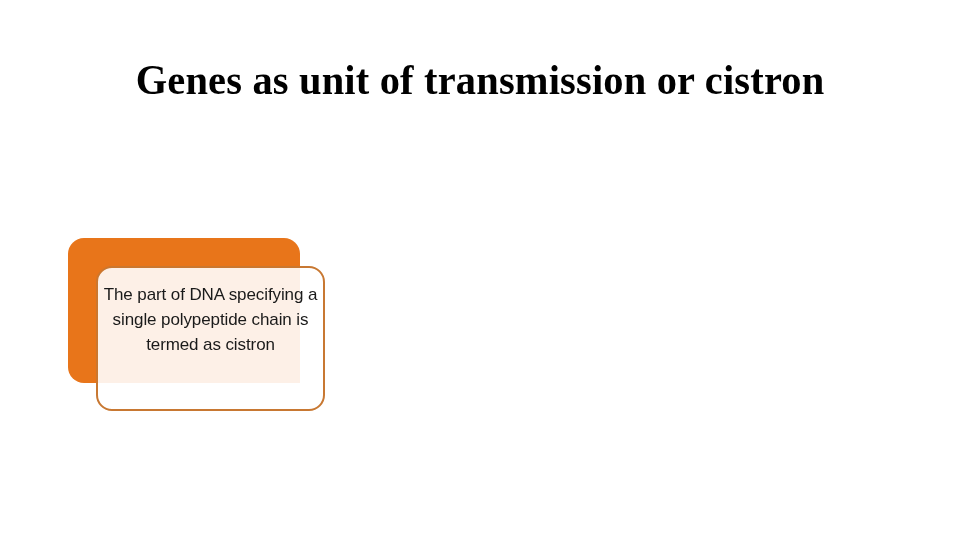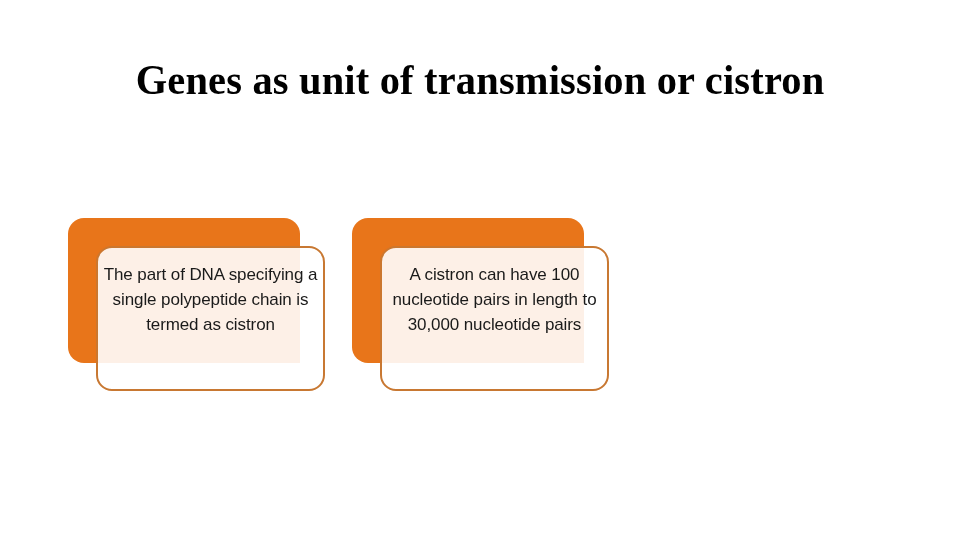--- a/index.html
+++ b/index.html
@@ -35,21 +35,21 @@
     letter-spacing: 0.2px;
     color: #000000;
     transform: scaleX(0.94);
     transform-origin: center center;
     white-space: nowrap;
   }
 
   
   .card-group {
     position: absolute;
-    top: 218px;
+    top: 238px;
     width: 260px;
     height: 175px;
   }
   .card-group.g1 { left: 68px; }
   .card-group.g2 { left: 352px; }
   .card-group.g3 { left: 637px; }
 
   
   .card-back {
     position: absolute;
@@ -123,23 +123,15 @@
 
   <div class="card-group g1">
     <div class="card-back"></div>
     <div class="card-front"></div>
     <div class="card-wash"></div>
     <div class="card-text">
       <span>The part of DNA specifying a single polypeptide chain is termed as cistron</span>
     </div>
   </div>
 
-  <div class="card-group g2">
-    <div class="card-back"></div>
-    <div class="card-front"></div>
-    <div class="card-wash"></div>
-    <div class="card-text">
-      <span>A cistron can have 100 nucleotide pairs in length to 30,000 nucleotide pairs</span>
-    </div>
-  </div>
 
 
 </div>
 
 </body></html>

